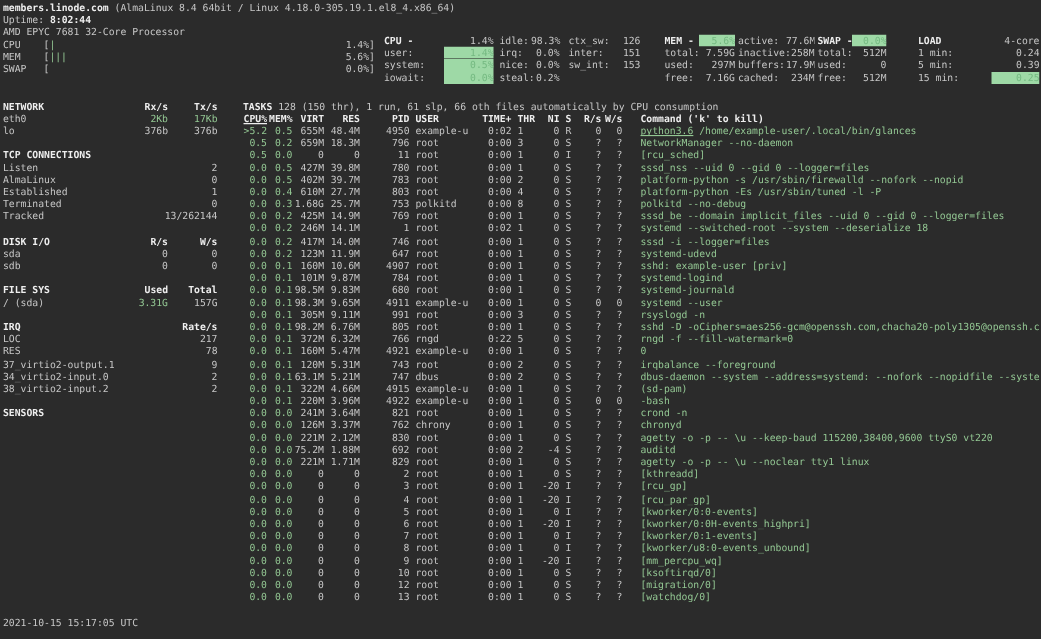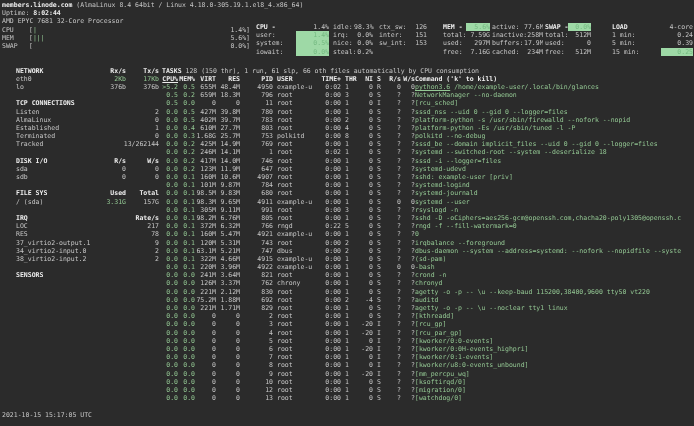--- a/index.html
+++ b/index.html
@@ -29,40 +29,40 @@
   .cpu-sec .sl2{width:21px;margin-left:4px}.cpu-sec .sv2{width:19px}
   .cpu-sec .sl3{width:28px;margin-left:6px}.cpu-sec .sv3{width:20px}
   .mem-sec{left:443px;width:100px;}
   .mem-sec .sl{width:23px}.mem-sec .sv{width:24px}
   .mem-sec .sl2{width:32px;margin-left:2px}.mem-sec .sv2{width:19px}
   .swap-sec{left:545px;width:46px;}
   .swap-sec .sl{width:23px}.swap-sec .sv{width:23px}
   .load-sec{left:612px;width:81px;}
   .load-sec .sl{width:30px}.load-sec .sv{margin-left:auto;width:32px}
   
-  .sidebar{position:absolute;left:16px;top:66.6px;width:143px;}
+  .sidebar{position:absolute;left:2px;top:66.6px;width:143px;}
   .t{flex:1;}
   .sb-c1{width:35px;text-align:right;}
   .sb-c2{width:33px;text-align:right;}
   .sb-v{flex:1;text-align:right;}
   
   .proc{position:absolute;left:162px;top:66.6px;right:0;overflow:hidden;}
   .p-cpu{width:16px;text-align:right}
   .p-mem{width:17px;text-align:right}
   .p-virt{width:21px;text-align:right}
   .p-res{width:24px;text-align:right}
   .p-pid{width:33px;text-align:right}
   .p-user{width:38px;padding-left:4px}
   .p-time{width:26px;text-align:right}
   .p-thr{width:12px;padding-left:4px}
   .p-ni{width:16px;text-align:right}
   .p-s{width:10px;padding-left:4px}
   .p-r{width:14px;text-align:right}
   .p-w{width:14px;text-align:right}
-  .p-cmd{flex:1;padding-left:0;overflow:hidden}
+  .p-cmd{flex:1;padding-left:12px;overflow:hidden}
   .footerline{position:absolute;left:2px;top:411px;}
 </style>
 </head>
 <body>
 
 <div class="screen">
 
   <div class="topline">
     <div><span class="b">members.linode.com</span><span> (AlmaLinux 8.4 64bit / Linux 4.18.0-305.19.1.el8_4.x86_64)</span></div>
     <div><span>Uptime: </span><span class="b">8:02:44</span></div>

